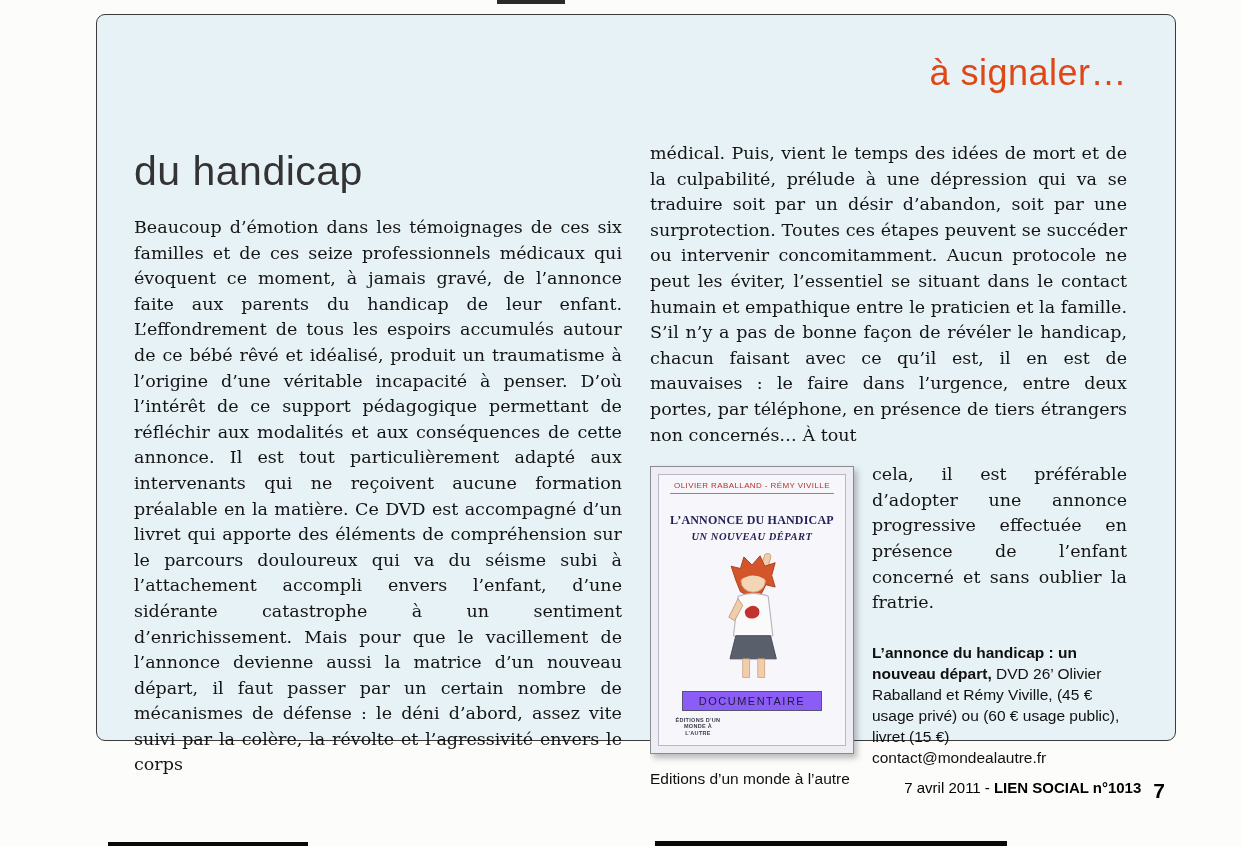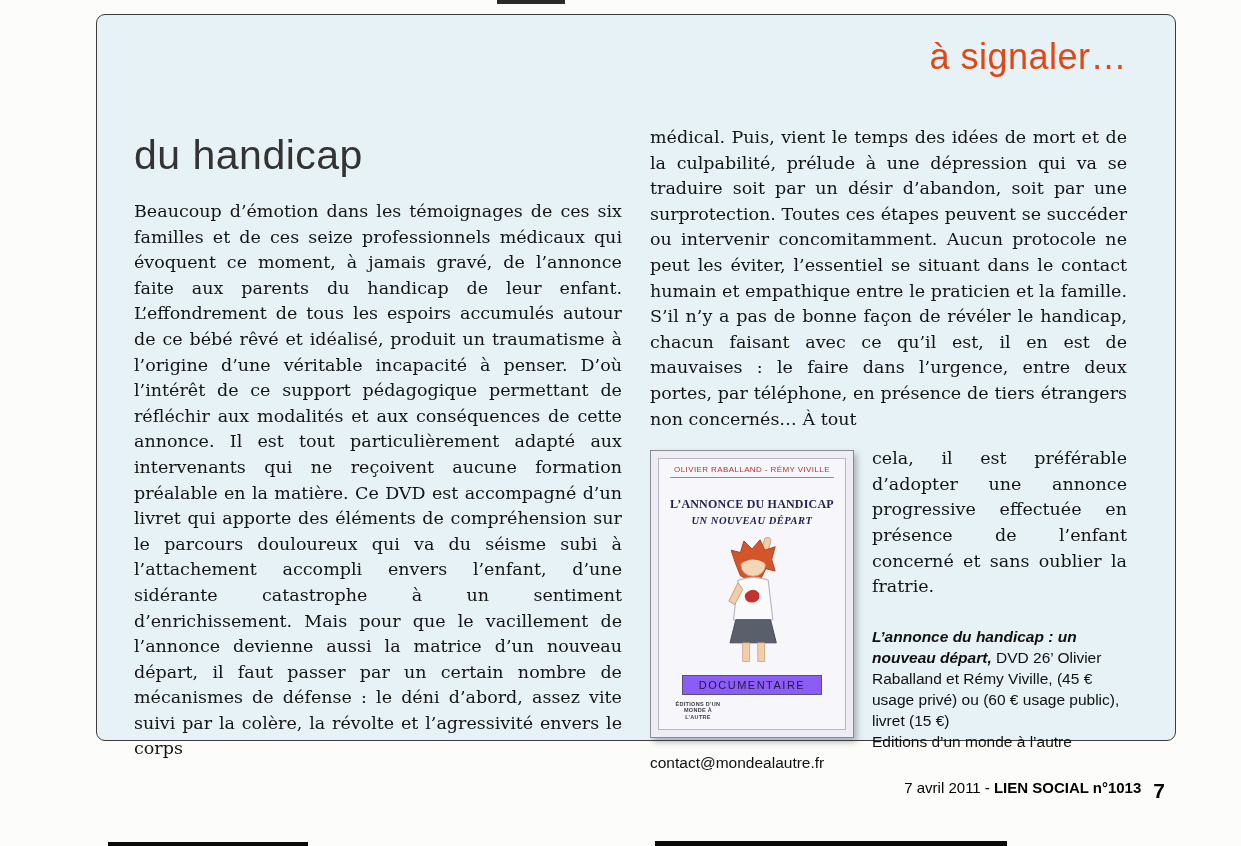--- a/index.html
+++ b/index.html
@@ -5,21 +5,21 @@
   * { margin:0; padding:0; box-sizing:border-box; }
   html,body { background:#e9e9e7; }
   .scan-page {
     position:relative; width:1241px; height:846px;
     background:#fcfcfa; overflow:hidden; margin:0 auto;
     font-family:"Liberation Sans", sans-serif;
   }
   .content-box {
     position:absolute; left:96px; top:14px; width:1080px; height:727px;
     background:#e7f2f6; border:1.5px solid #3c3c3c; border-radius:9px;
-    padding:20px 48px 0 37px;
+    padding:36px 48px 0 37px;
   }
   .flag {
     text-align:right; font-size:36px; line-height:44px;
     color:#df4716; letter-spacing:.5px;
   }
   .columns { display:flex; gap:28px; margin-top:6px; }
   .col-left { width:489px; }
   .col-right { width:478px; }
   h1.article-title {
     font-weight:400; font-size:41px; line-height:47px; color:#333;
@@ -59,21 +59,21 @@
     border:1px solid #55546e; padding:3px 16px; background:#8b5cf6;
   }
   .cover-publisher {
     align-self:flex-start; margin:6px 0 2px 8px;
     font-size:5.5px; line-height:1.25; font-weight:bold; color:#3a3a4a;
     width:54px; text-transform:uppercase; letter-spacing:.3px; text-align:center;
   }
   .caption {
     font-size:15.5px; line-height:21px; color:#101010; margin-top:26px;
   }
-  .caption .ct { font-weight:bold; font-style:italic; }
+  .caption .ct { font-weight:bold; }
   .page-footer {
     position:absolute; right:76px; top:779px; color:#000;
     font-size:15px; display:flex; align-items:flex-start;
   }
   .page-footer .mag { font-weight:bold; margin-left:4px; }
   .page-footer .pagenum { font-weight:bold; font-size:21px; margin-left:12px; }
   .edge { position:absolute; background:#0a0a0a; }
   .edge-bl { left:108px; bottom:0; width:200px; height:4px; }
   .edge-br { left:655px; bottom:0; width:352px; height:5px; }
   .edge-top { left:497px; top:0; width:68px; height:4px; background:#2a2a2a; }
@@ -131,22 +131,22 @@
               <div class="cover-genre">DOCUMENTAIRE</div>
               <div class="cover-publisher">Éditions d’un monde à l’autre</div>
             </div>
           </div>
 
           <p class="body">cela, il est préférable d’adopter une annonce progressive effectuée en présence de l’enfant concerné et sans oublier la fratrie.</p>
 
           <div class="caption">
             <span class="ct">L’annonce du handicap : un nouveau départ,</span>
             <span>DVD 26’ Olivier Raballand et Rémy Viville, (45 € usage privé) ou (60 € usage public), livret (15 €)</span>
+            <div>contact@mondealautre.fr</div>
             <div>Editions d’un monde à l’autre</div>
-            <div>contact@mondealautre.fr</div>
           </div>
 
         </div>
       </div>
 
     </div>
   </div>
 
   <div class="page-footer">
     <span>7 avril 2011 -</span>

